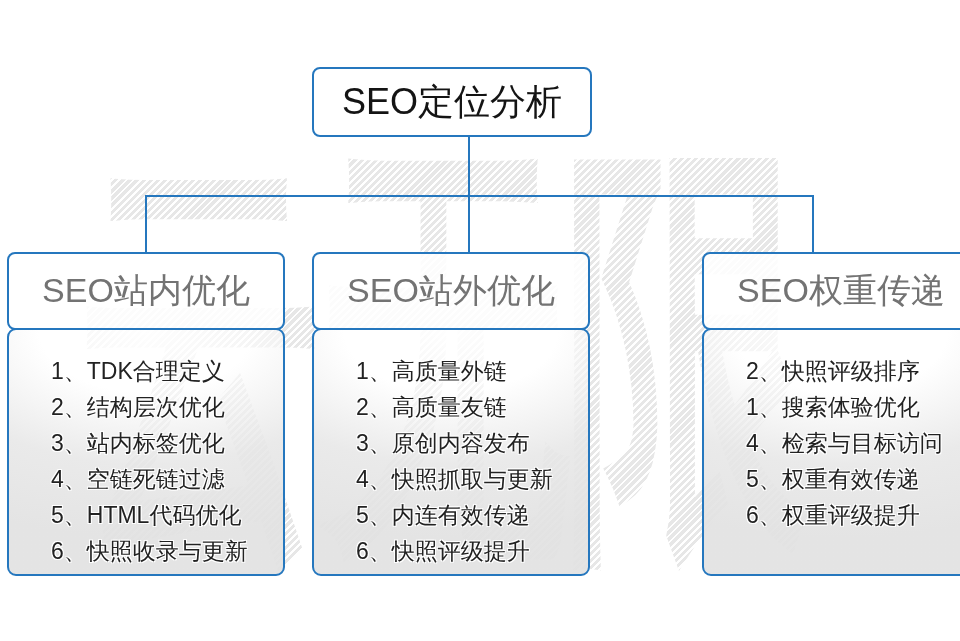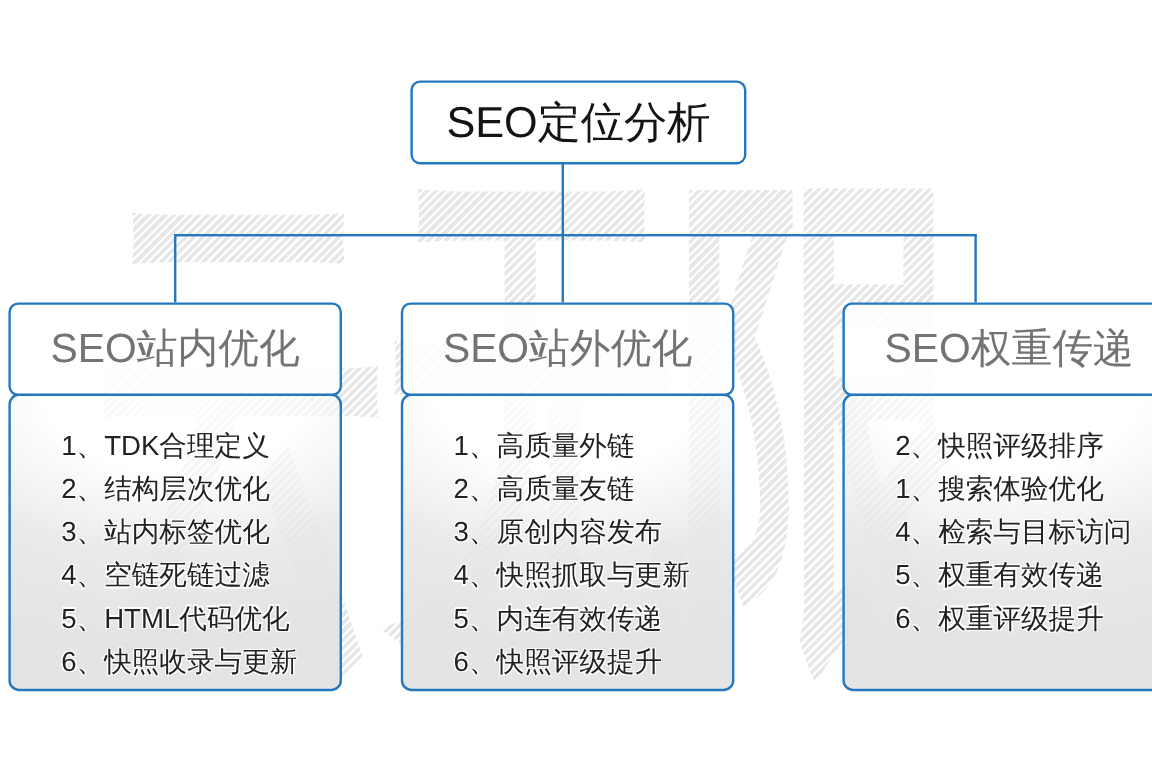--- a/index.html
+++ b/index.html
@@ -22,21 +22,21 @@
     pointer-events:none;
   }
 
   
   .line { position:absolute; background:#2577be; z-index:1; }
   .line.v { width:2px; }
   .line.h { height:2px; }
 
   
   .top-box {
-    position:absolute; left:342px; top:67px; width:280px; height:70px;
+    position:absolute; left:312px; top:67px; width:280px; height:70px;
     box-sizing:border-box; background:rgba(255,255,255,0.85);
     border:2px solid #2577be; border-radius:8px;
     display:flex; align-items:center; justify-content:center;
     font-size:36px; color:#141414; z-index:2; white-space:nowrap;
   }
 
   
   .column { position:absolute; top:252px; width:278px; z-index:2; }
   .col-header {
     box-sizing:border-box; height:78px;
@@ -84,21 +84,21 @@
     <div class="col-list">
         <div class="li">1、TDK合理定义</div>
         <div class="li">2、结构层次优化</div>
         <div class="li">3、站内标签优化</div>
         <div class="li">4、空链死链过滤</div>
         <div class="li">5、HTML代码优化</div>
         <div class="li">6、快照收录与更新</div>
       </div>
   </div>
 
-  <div class="column" style="left:334px;">
+  <div class="column" style="left:312px;">
     <div class="col-header">
       <span>SEO站外优化</span>
     </div>
     <div class="col-list">
         <div class="li">1、高质量外链</div>
         <div class="li">2、高质量友链</div>
         <div class="li">3、原创内容发布</div>
         <div class="li">4、快照抓取与更新</div>
         <div class="li">5、内连有效传递</div>
         <div class="li">6、快照评级提升</div>

